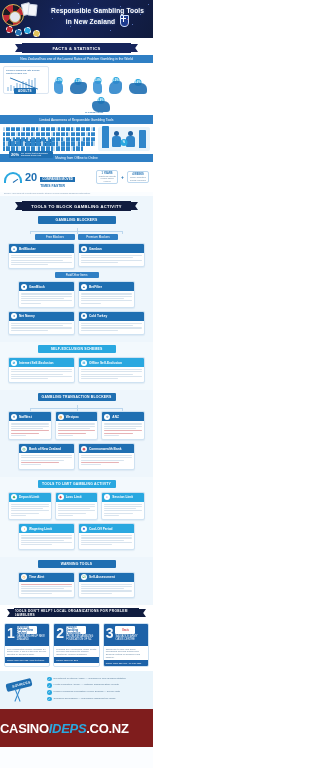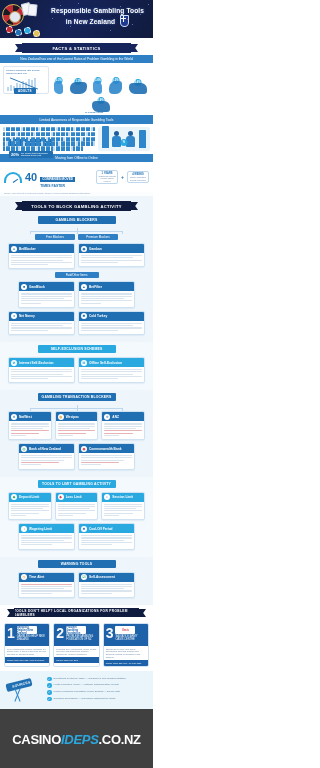--- a/index.html
+++ b/index.html
@@ -195,21 +195,21 @@
   .tube span { position:absolute; left:6px; top:1.5px; font-size:3.4px; color:#fff; font-weight:bold; letter-spacing:.3px;}
   .tripod { position:absolute; left:13px; top:13px; width:.8px; height:14px; background:#2f86cb; }
   .tripod.a { transform:rotate(22deg);} .tripod.b { transform:rotate(-22deg);}
   .srclist { flex:1; }
   .srcitem { display:flex; gap:2px; align-items:flex-start; margin-bottom:2.2px; }
   .tick { width:4.5px; height:4.5px; border-radius:50%; background:#2aa8e0; color:#fff; font-size:3px;
           display:flex; align-items:center; justify-content:center; flex:none; }
   .srctxt { font-size:2.4px; color:#5b7c99; line-height:3px; }
 
   
-  .footer { background:#404040; height:60px; display:flex; align-items:center; justify-content:center; }
+  .footer { background:#7f1d1d; height:38px; display:flex; align-items:center; }
   .brand { font-size:13px; font-weight:bold; color:#fff; letter-spacing:-.3px; white-space:nowrap; }
   .brand .ideps { color:#2aa8e0; font-style:italic; }
   .brand .tld { color:#fff; }
 </style>
 </head>
 <body>
 
 <div class="page">
 
   <div class="hero">
@@ -506,21 +506,21 @@
           <div class="bd"></div>
         </div>
       <div class="col" style="left:41px;height:18px"></div>
       <div class="bubble" style="left:50%;top:12px">%</div>
     </div>
   </div>
 
   <div class="subbar">Moving from Offline to Online</div>
   <div class="forty">
     <div class="gauge"></div>
-    <div class="bignum">40</div>
+    <div class="bignum">20</div>
     <div class="fortytxt">
       <span class="t1">COMPANIES MOVED</span>
       <span class="t2">TIMES FASTER</span>
     </div>
     <div class="minibox">
       <div class="mt">1 YEARS</div>
       <div class="mb">Traditional growth of land-based venues</div>
     </div>
     <div class="plus">+</div>
     <div class="minibox">

